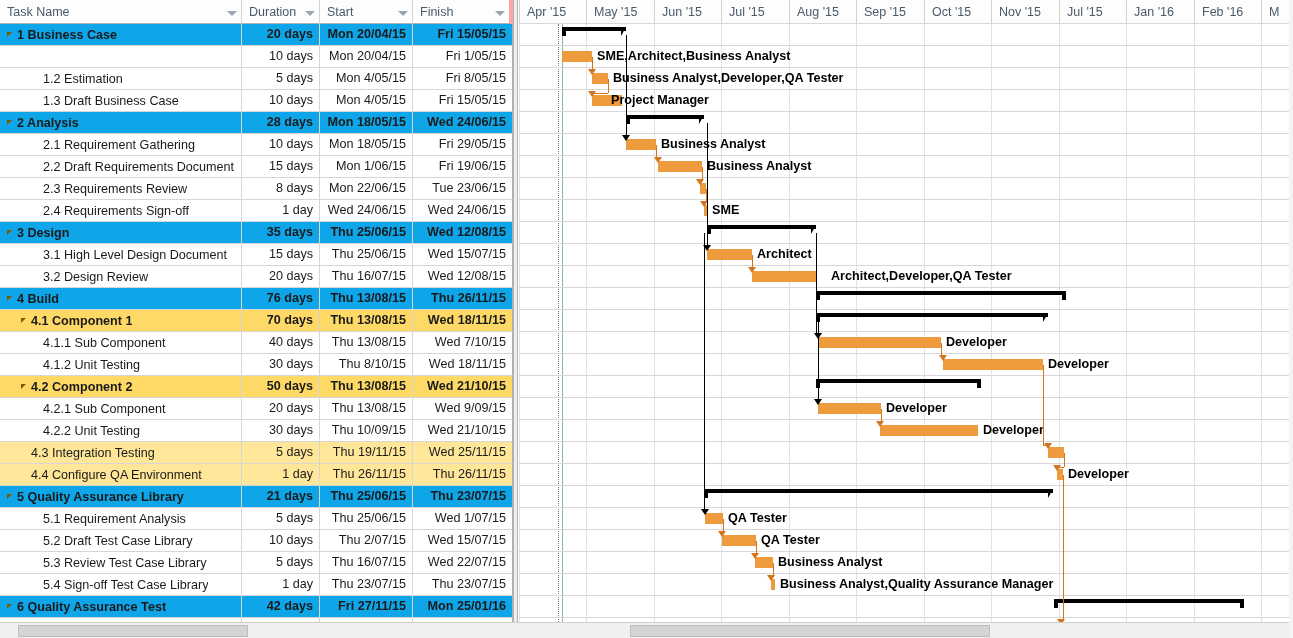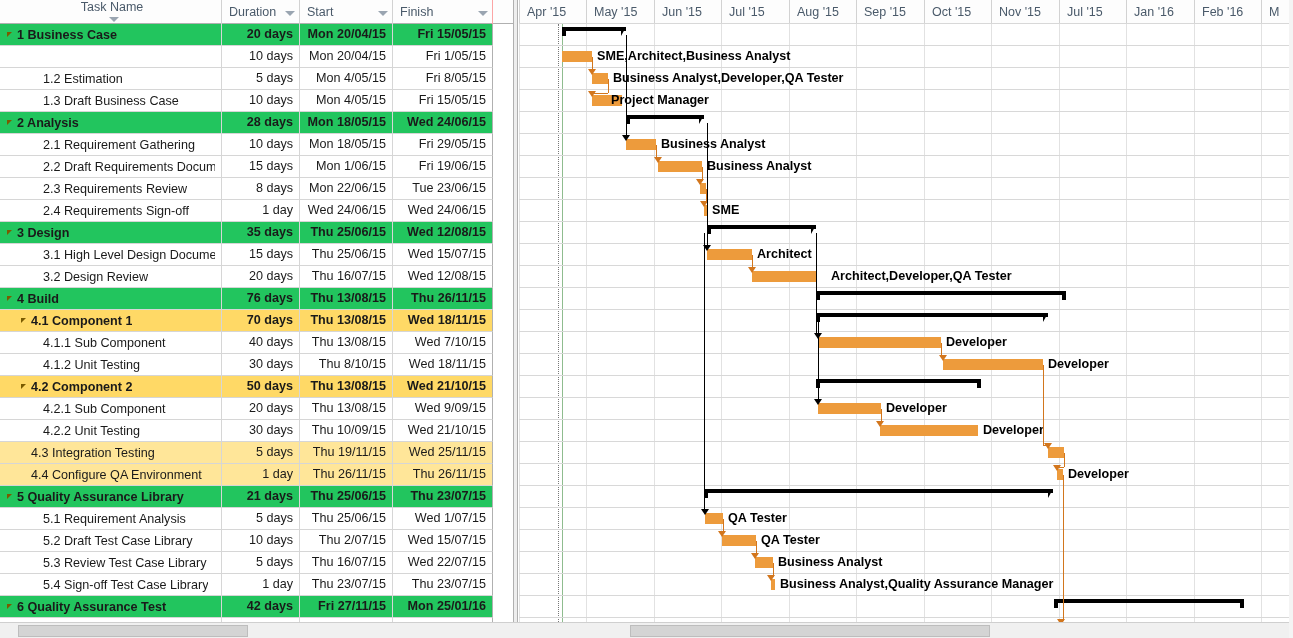--- a/index.html
+++ b/index.html
@@ -36,37 +36,37 @@
   .filt {
     width: 11px; height: 11px; flex: 0 0 auto; margin-left: 3px;
     position: relative;
   }
   .filt::after {
     content:""; position:absolute; left:1px; top:4px;
     border-left: 5px solid transparent;
     border-right: 5px solid transparent;
     border-top: 5px solid #9aa5b1;
   }
-  .c-name { width: 222px; flex-direction: column; }
+  .c-name { width: 242px; }
   .c-dur  { width: 78px; }
   .c-start{ width: 93px; }
-  .c-fin  { width: 100px; border-right: 1px solid #fca5a5; }
+  .c-fin  { width: 100px; border-right: 4px solid #fca5a5; }
 
   .row { display: flex; height: 22px; }
   .cell {
     height: 22px; line-height: 21px;
     font-size: 12.6px; color: #1a1a1a;
     border-right: 1px solid #d6d6d6;
     border-bottom: 1px solid #d6d6d6;
     padding: 0 6px;
     white-space: nowrap; overflow: hidden;
   }
   .cell.c-fin { border-right: 1px solid #b0b0b0; }
   .cell.num { text-align: right; }
-  .lvl0 { background: #22c55e; font-weight: bold; }
+  .lvl0 { background: #0ea5e9; font-weight: bold; }
   .lvl1 { background: #ffd966; font-weight: bold; }
   .lvl1b{ background: #ffe699; font-weight: normal; }
   .lvl2 { background: #ffffff; font-weight: normal; }
 
   .tname { display: flex; align-items: center; height: 22px; }
   .twist {
     width: 11px; flex: 0 0 auto; position: relative; height: 22px;
   }
   .twist.open::after {
     content: ""; position: absolute; left: 1px; top: 8px;

